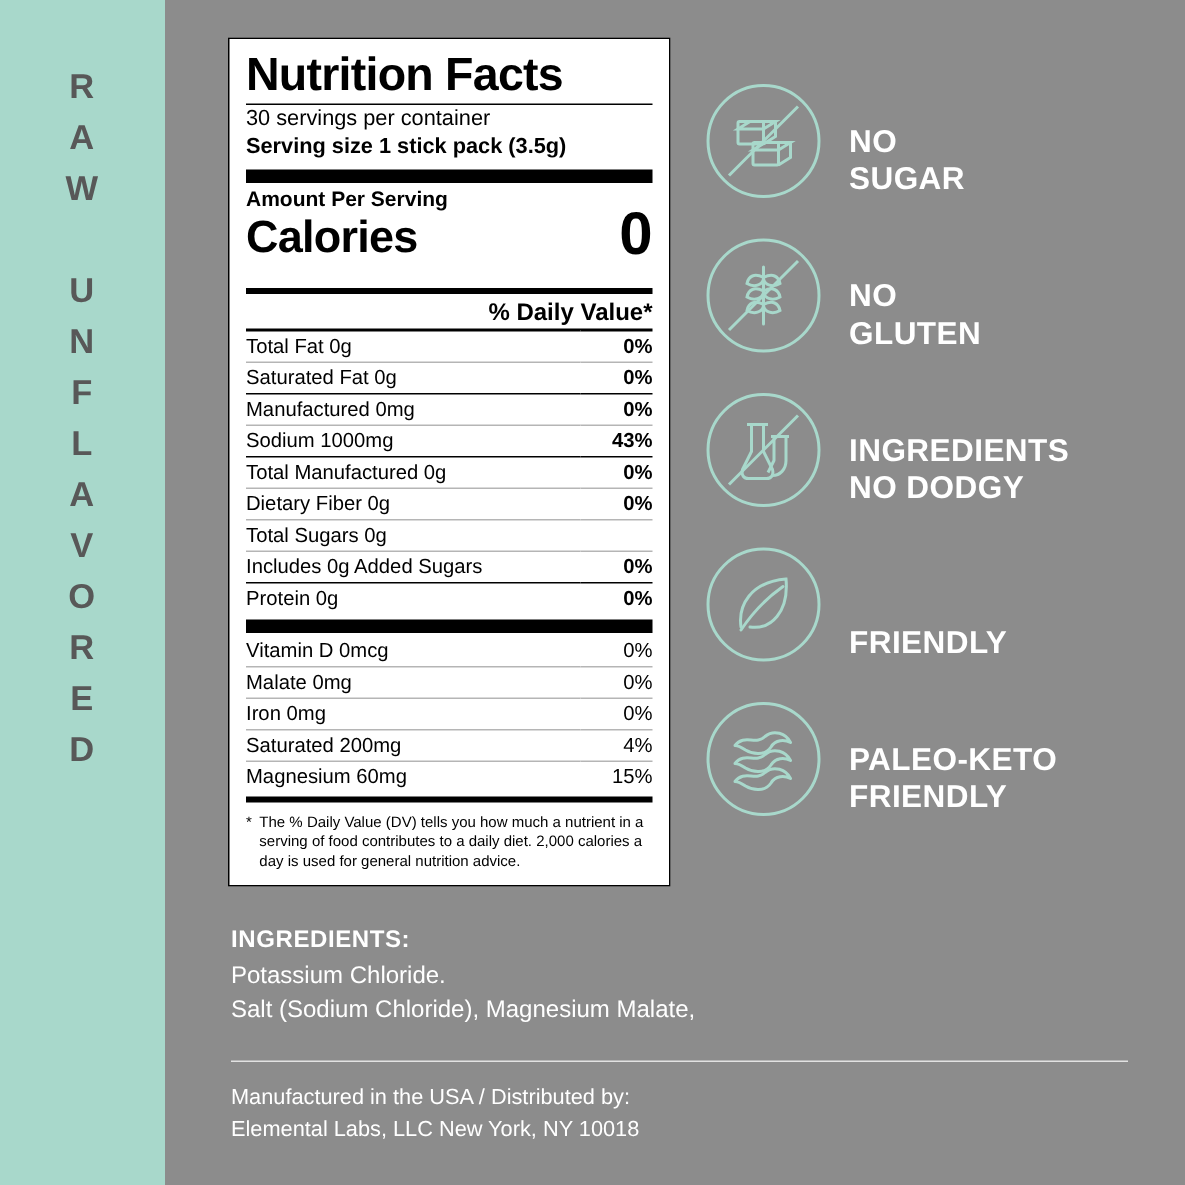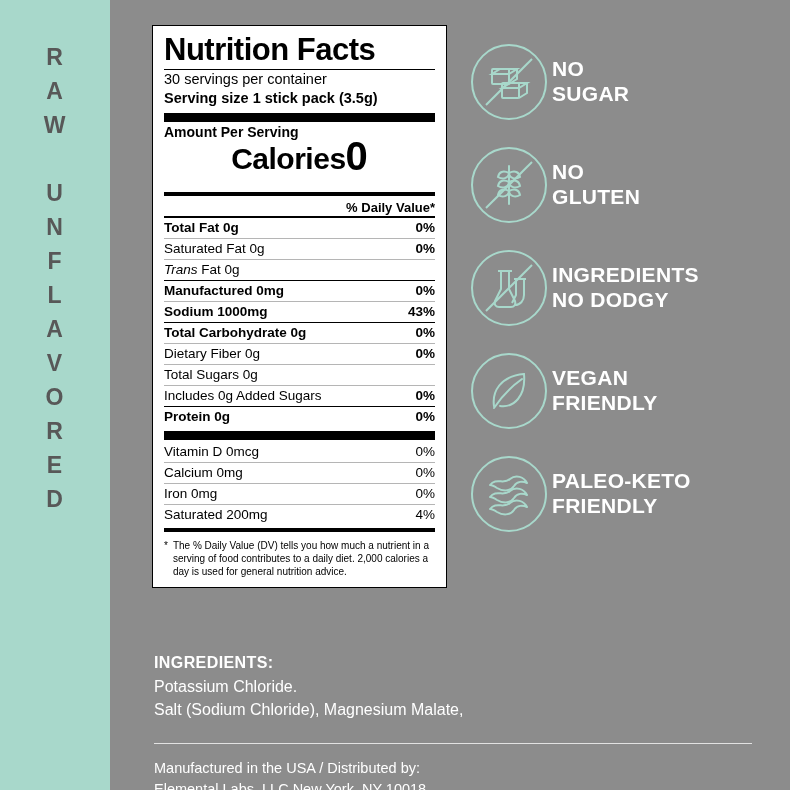--- a/index.html
+++ b/index.html
@@ -63,32 +63,32 @@
     margin-bottom: 2px;
   }
   .nf-servings { font-size: 14.5px; line-height: 1.35; }
   .nf-serving-size { font-size: 14.5px; font-weight: bold; line-height: 1.35; }
   .rule-thick { border-top: 9px solid #000; margin: 4px 0 2px; }
   .rule-med { border-top: 4px solid #000; margin: 3px 0 2px; }
   .rule-thin { border-top: 1px solid #000; margin: 0; }
 
   .amount-per { font-size: 14px; font-weight: bold; margin-top: 2px; }
   .cal-row {
-    display: flex; align-items: flex-end; justify-content: center;
+    display: flex; align-items: flex-end; justify-content: space-between;
     margin-top: -4px; margin-bottom: 16px;
   }
   .cal-label { font-size: 30px; font-weight: bold; letter-spacing: -0.5px; }
   .cal-value { font-size: 40px; font-weight: bold; line-height: 1; }
 
-  .dv-head { text-align: right; font-size: 13px; font-weight: bold; padding: 2px 0 1px; }
+  .dv-head { text-align: right; font-size: 16px; font-weight: bold; padding: 2px 0 1px; }
 
   table.nf { width: 100%; border-collapse: collapse; font-size: 13.5px; }
   table.nf td { padding: 2.5px 0; vertical-align: baseline; }
   table.nf td.pct { text-align: right; font-weight: bold; width: 48px; }
-  .b { font-weight: bold; }
+  .b { font-weight: normal; }
   .i { font-style: italic; }
   .ind1 { padding-left: 16px; margin-left: 24px; }
   .ind2 { padding-left: 32px; }
   tr.line td { border-top: 1px solid #000; }
   tr.hairline td { border-top: 1px solid #b5b5b5; }
 
   .footnote {
     font-size: 10px;
     line-height: 1.32;
     display: flex;
@@ -99,43 +99,43 @@
 
   
   .badges {
     position: absolute;
     left: 360px;
     top: 30px;
     width: 300px;
   }
   .badge {
     display: flex;
-    align-items: center;
+    align-items: flex-end;
     height: 103px;
-    gap: 4px;
+    gap: 18px;
   }
   .badge-icon { flex: 0 0 78px; width: 78px; height: 78px; }
   .badge-text {
     font-size: 21px;
     font-weight: bold;
     color: #ffffff;
     line-height: 1.18;
     letter-spacing: 0.3px;
   }
   .badge-text span { display: block; }
 
   
   .bottom {
     position: absolute;
     left: 44px;
     top: 618px;
     width: 600px;
     color: #ffffff;
   }
-  .ing-title { font-size: 16px; font-weight: bold; letter-spacing: 0.4px; margin-top: 36px; }
+  .ing-title { font-size: 16px; font-weight: bold; letter-spacing: 0.4px; }
   .ing-body { font-size: 16px; line-height: 1.42; margin-top: 4px; }
   .divider { border-top: 1px solid #e2e2e2; margin: 22px 0 14px; width: 598px; }
   .mfg { font-size: 14.5px; line-height: 1.45; }
 </style>
 </head>
 <body>
 
 <div class="page">
 
   <div class="side-band">
@@ -177,34 +177,30 @@
       <table class="nf">
         <tbody id="nf-rows">
             <tr class="line">
               <td class="b">Total Fat 0g</td>
               <td class="pct">0%</td>
             </tr>
             <tr class="hairline">
               <td class="ind1">Saturated Fat 0g</td>
               <td class="pct">0%</td>
             </tr>
-            <tr class="hairline">
-              <td class="ind1"><span class="i">Trans</span> Fat 0g</td>
-              <td class="pct"></td>
-            </tr>
             <tr class="line">
               <td class="b">Manufactured 0mg</td>
               <td class="pct">0%</td>
             </tr>
             <tr class="hairline">
               <td class="b">Sodium 1000mg</td>
               <td class="pct">43%</td>
             </tr>
             <tr class="line">
-              <td class="b">Total Carbohydrate 0g</td>
+              <td class="b">Total Manufactured 0g</td>
               <td class="pct">0%</td>
             </tr>
             <tr class="hairline">
               <td class="ind1">Dietary Fiber 0g</td>
               <td class="pct">0%</td>
             </tr>
             <tr class="hairline">
               <td class="ind1">Total Sugars 0g</td>
               <td class="pct"></td>
             </tr>
@@ -221,30 +217,34 @@
 
       <div class="rule-thick"></div>
 
       <table class="nf">
         <tbody id="nf-micros">
             <tr>
               <td>Vitamin D 0mcg</td>
               <td class="pct" style="font-weight: normal;">0%</td>
             </tr>
             <tr class="hairline">
-              <td>Calcium 0mg</td>
+              <td>Malate 0mg</td>
               <td class="pct" style="font-weight: normal;">0%</td>
             </tr>
             <tr class="hairline">
               <td>Iron 0mg</td>
               <td class="pct" style="font-weight: normal;">0%</td>
             </tr>
             <tr class="hairline">
               <td>Saturated 200mg</td>
               <td class="pct" style="font-weight: normal;">4%</td>
+            </tr>
+            <tr class="hairline">
+              <td>Magnesium 60mg</td>
+              <td class="pct" style="font-weight: normal;">15%</td>
             </tr>
           </tbody>
       </table>
 
       <div class="rule-med"></div>
 
       <div class="footnote">
         <div class="star">*</div>
         <div>The % Daily Value (DV) tells you how much a nutrient in a serving of food contributes to a daily diet. 2,000 calories a day is used for general nutrition advice.</div>
       </div>
@@ -319,21 +319,20 @@
         <div class="badge-icon">
           <svg viewBox="0 0 78 78" width="78" height="78">
             <circle cx="39" cy="39" r="37" fill="none" stroke="#a8d8cb" stroke-width="2"></circle>
             <g fill="none" stroke="#a8d8cb" stroke-width="2" stroke-linecap="round">
               <path d="M24 54 C22 40 30 24 54 22 C56 44 44 56 30 54"></path>
               <path d="M24 56 C32 44 42 34 52 27"></path>
             </g>
           </svg>
         </div>
         <div class="badge-text">
-          <span>VEGAN</span>
           <span>FRIENDLY</span>
         </div>
       </div>
 
       <div class="badge">
         <div class="badge-icon">
           <svg viewBox="0 0 78 78" width="78" height="78">
             <circle cx="39" cy="39" r="37" fill="none" stroke="#a8d8cb" stroke-width="2"></circle>
             <g fill="none" stroke="#a8d8cb" stroke-width="2" stroke-linecap="round" stroke-linejoin="round">
               <path d="M20 30 C26 22 34 30 40 24 C46 19 54 22 57 28 C53 26 47 26 44 31 C40 37 32 36 27 33 C24 31 22 30 20 30 Z"></path>

